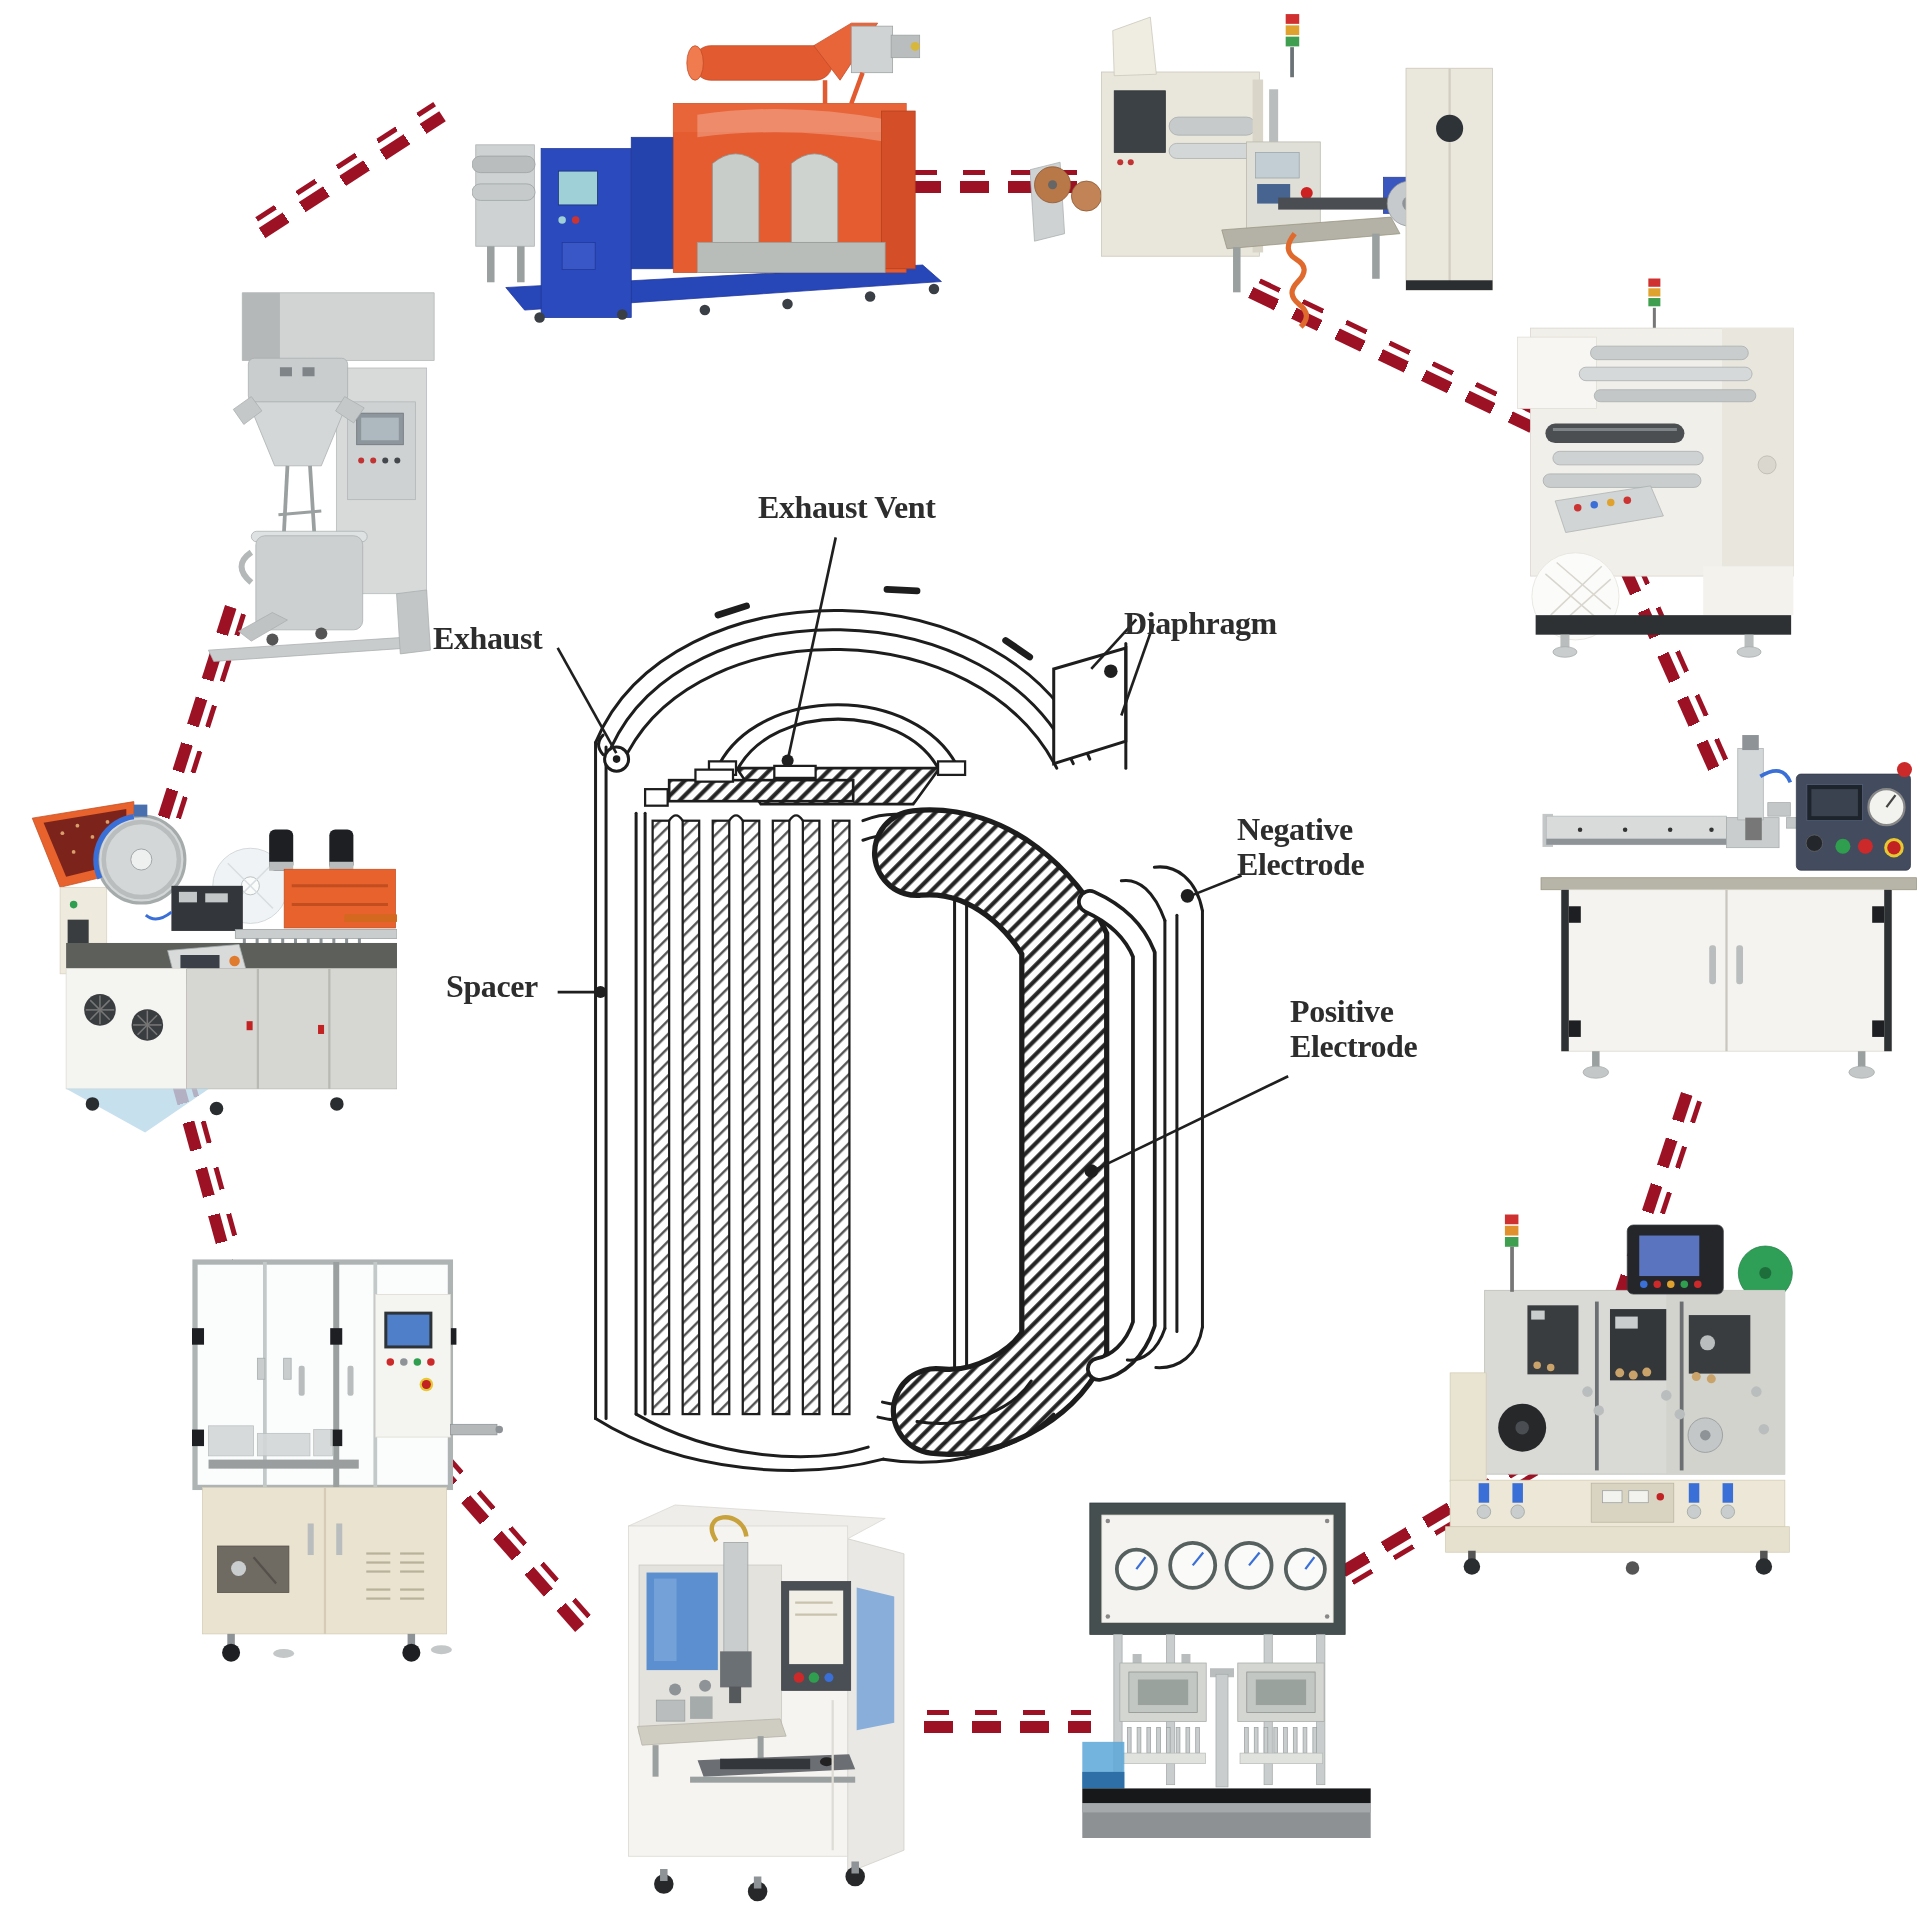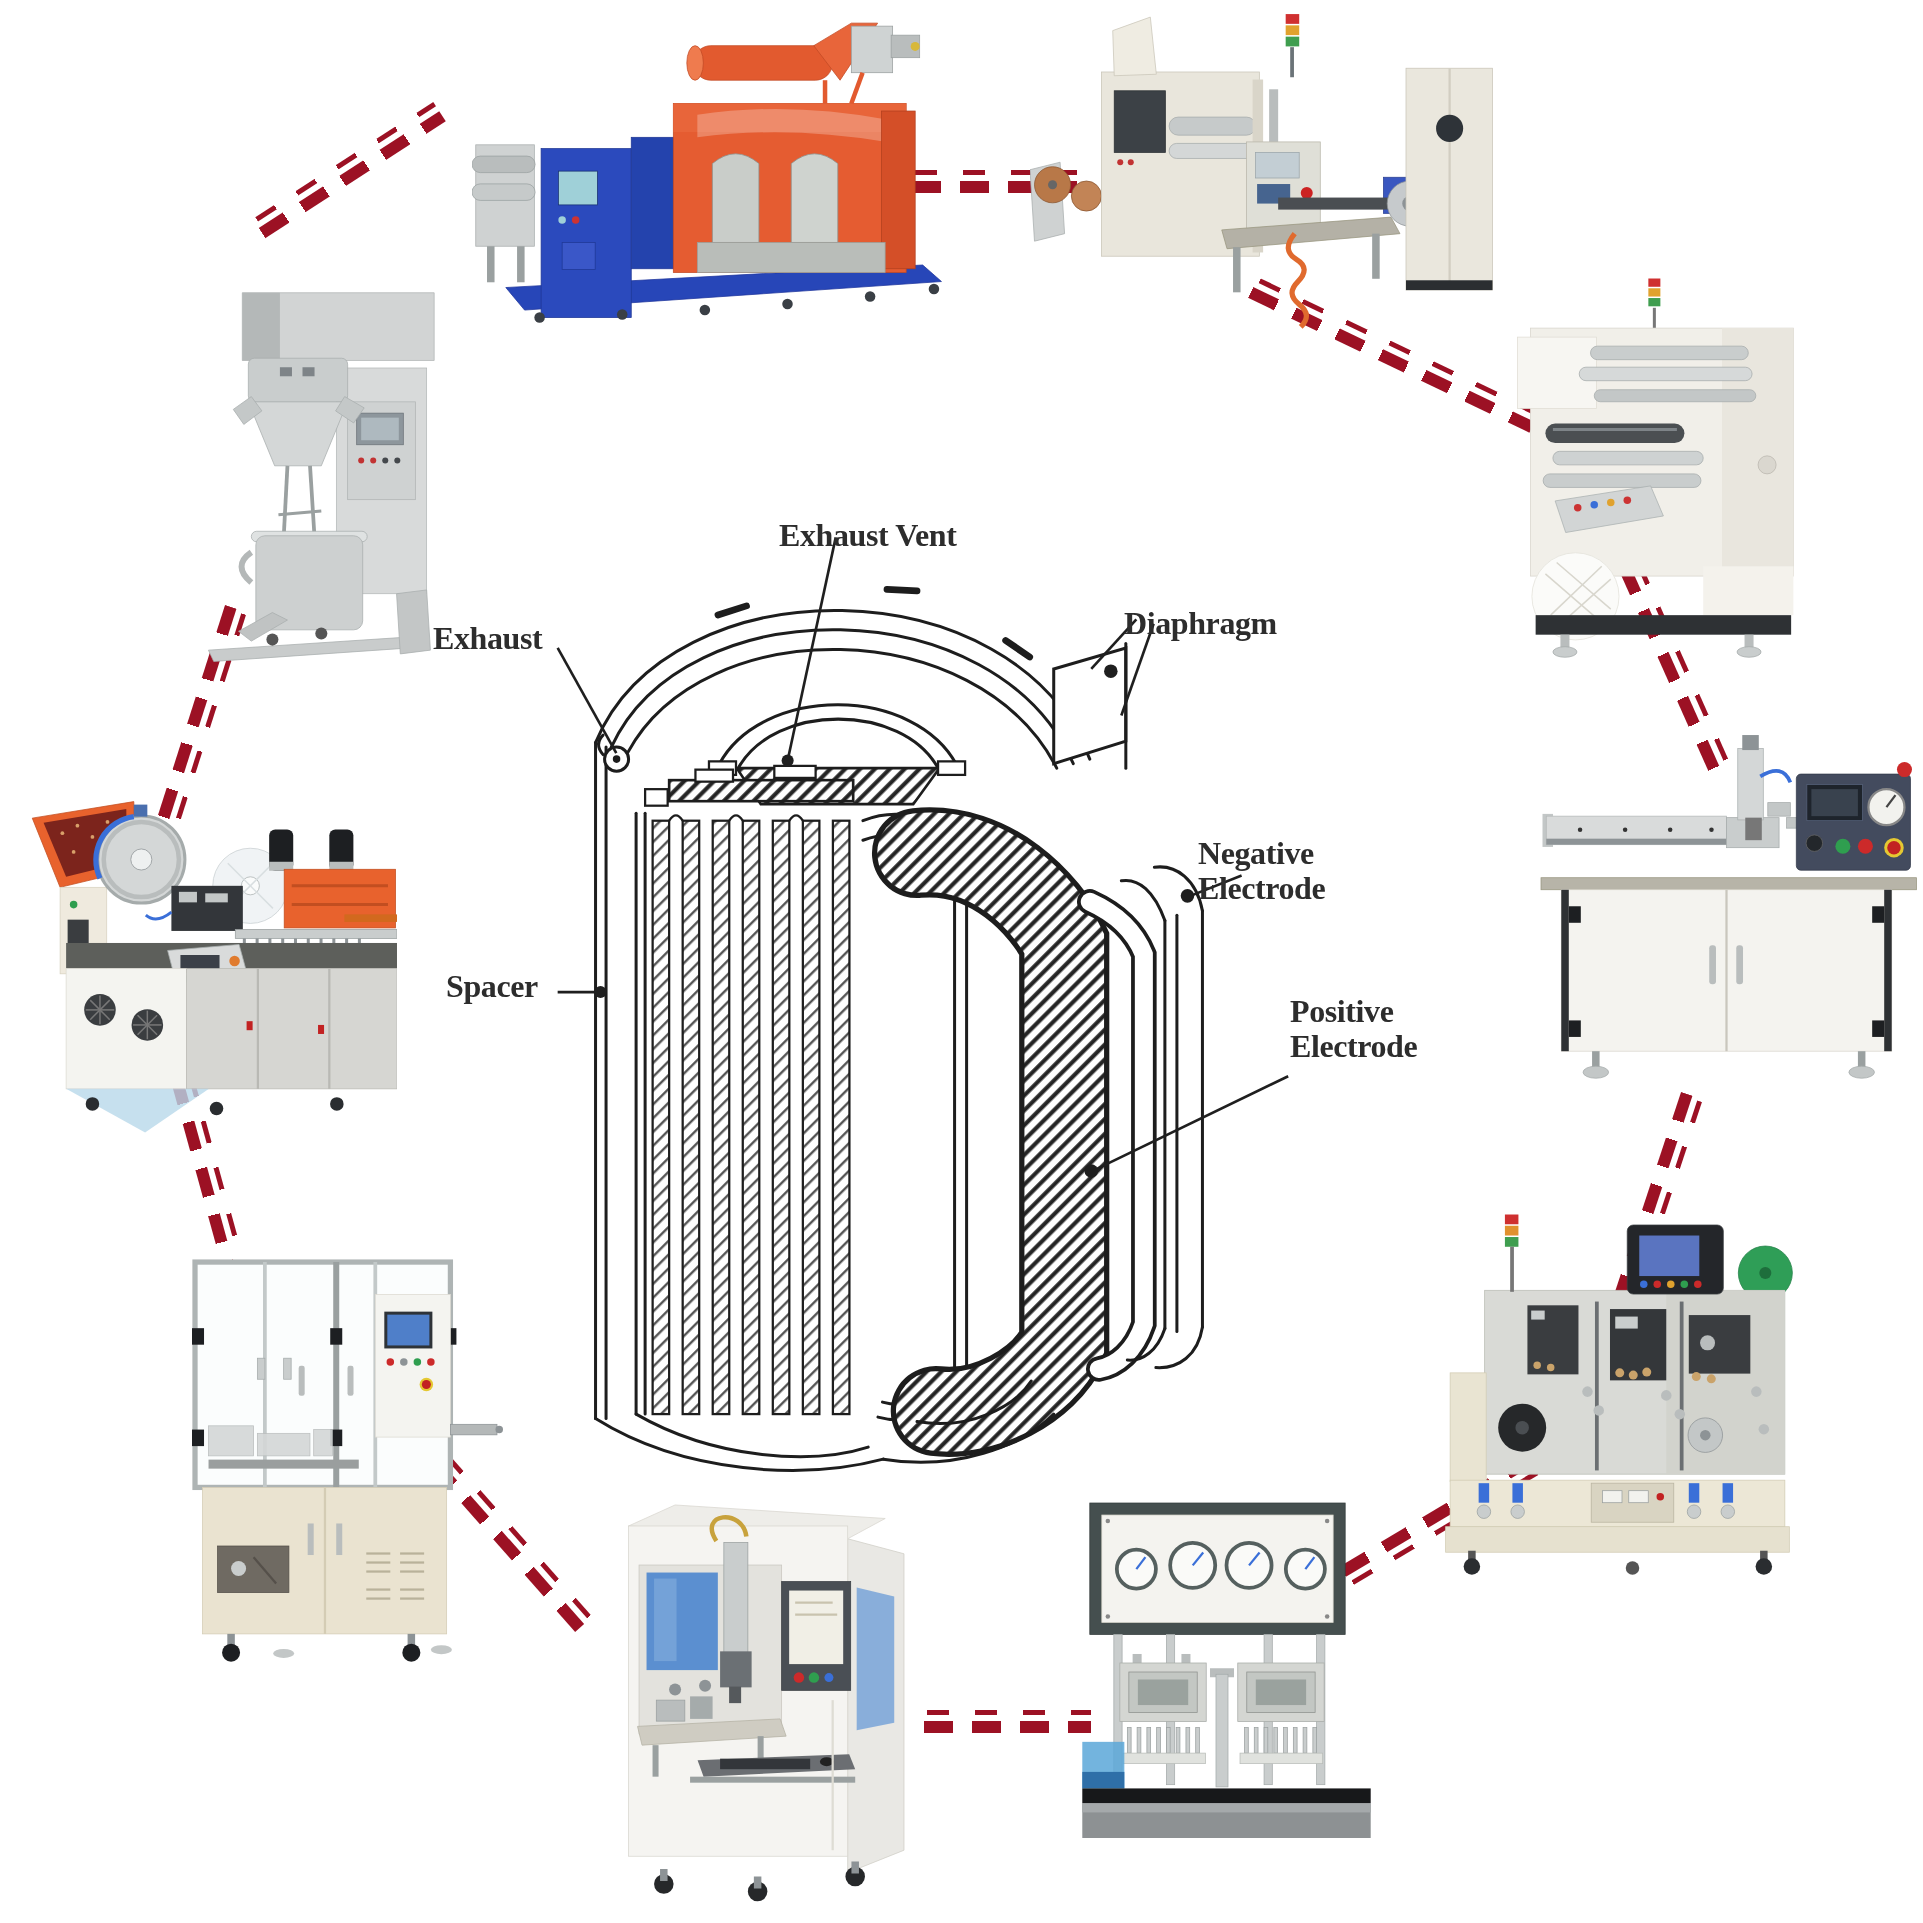--- a/index.html
+++ b/index.html
@@ -117,25 +117,25 @@
     <line x1="1535" y1="830" x2="1492" y2="952"></line>
       <circle cx="1478" cy="893" r="9"></circle>
     <line x1="1652" y1="1165" x2="1584" y2="1192"></line>
       <circle cx="1580" cy="1192" r="9"></circle>
     <line x1="742" y1="1320" x2="795" y2="1320"></line>
       <circle cx="799" cy="1320" r="8"></circle>
     <line x1="1714" y1="1432" x2="1458" y2="1556"></line>
       <circle cx="1452" cy="1558" r="9"></circle>
   </svg>
 
-  <div class="label" style="left:779px;top:490px;width:218px;margin-top:28px;">Exhaust Vent</div>
+  <div class="label" style="left:758px;top:490px;width:218px;">Exhaust Vent</div>
   <div class="label" style="left:433px;top:621px;width:128px;">Exhaust</div>
   <div class="label" style="left:1124px;top:606px;width:188px;">Diaphragm</div>
   <div class="label" style="left:446px;top:969px;width:98px;">Spacer</div>
-  <div class="label" style="left:1198px;top:812px;width:150px;margin-top:24px;">Negative Electrode</div>
+  <div class="label" style="left:1237px;top:812px;width:150px;">Negative Electrode</div>
   <div class="label" style="left:1290px;top:994px;width:173px;">Positive Electrode</div>
 
   <div class="dash" style="left:259px;top:217px;width:215px;transform:rotate(-32.9deg);"></div>
   <div class="dash" style="left:912px;top:170px;width:165px;"></div>
   <div class="dash" style="left:1253px;top:276px;width:312px;transform:rotate(25.6deg);"></div>
   <div class="dash" style="left:1629px;top:553px;width:238px;transform:rotate(66deg);"></div>
   <div class="dash" style="left:1692px;top:1084px;width:272px;transform:rotate(108.3deg);"></div>
   <div class="dash" style="left:1535px;top:1452px;width:325px;transform:rotate(149.2deg);"></div>
   <div class="dash" style="left:924px;top:1710px;width:167px;"></div>
   <div class="dash" style="left:438px;top:1448px;width:220px;transform:rotate(48.5deg);"></div>

